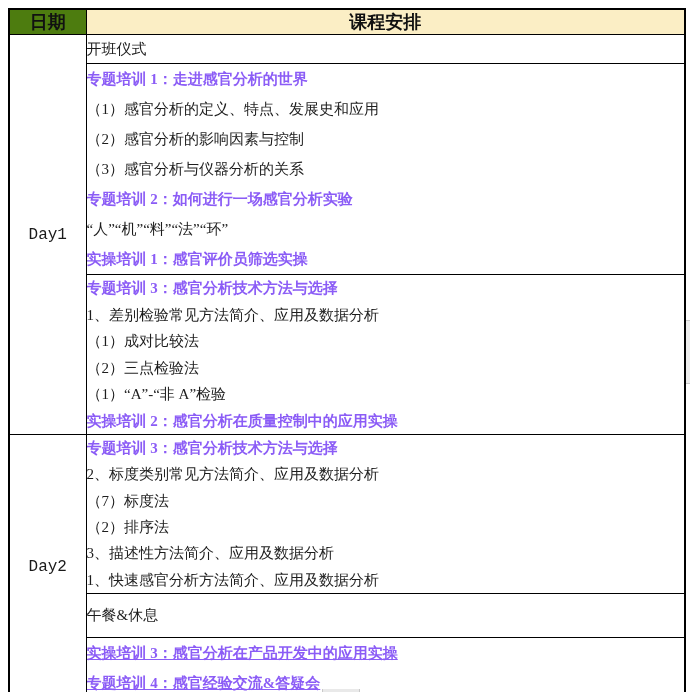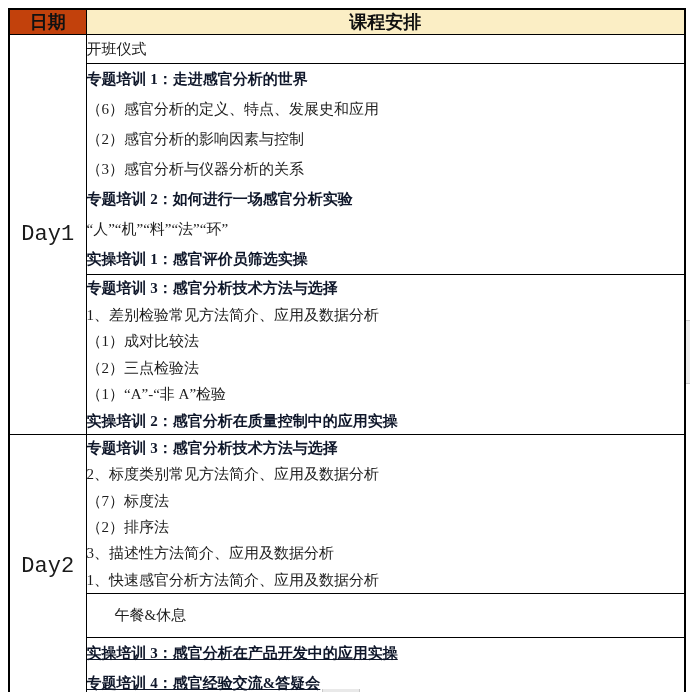--- a/index.html
+++ b/index.html
@@ -41,42 +41,42 @@
     font-size: 18px;
     font-weight: bold;
     text-align: center;
     vertical-align: middle;
     color: #111111;
   }
   td.day-cell {
     text-align: center;
     vertical-align: middle;
     font-family: "Liberation Mono", "DejaVu Sans Mono", monospace;
-    font-size: 22px;
+    font-size: 16px;
     color: #111111;
   }
   td.content-cell {
     vertical-align: middle;
     padding-left: 9px;
     padding-right: 4px;
     font-size: 15px;
   }
   .line {
     white-space: nowrap;
     overflow: hidden;
   }
-  .line.bold { font-weight: bold; color: #0f172a; }
+  .line.bold { font-weight: bold; color: #8b5cf6; }
   .line.regular { font-weight: normal; color: #1d1d1d; }
 
   
   .b-d0b0 { height: 28px; }  .b-d0b0 .line { line-height: 28px; }
   .b-d0b1 { height: 210px; } .b-d0b1 .line { line-height: 30px; }
   .b-d0b2 { height: 159px; } .b-d0b2 .line { line-height: 26.5px; }
   .b-d1b0 { height: 158px; } .b-d1b0 .line { line-height: 26.3px; }
-  .b-d1b1 { height: 43px; }  .b-d1b1 .line { line-height: 43px; padding-left: 28px; }
+  .b-d1b1 { height: 43px; }  .b-d1b1 .line { line-height: 43px; }
   .b-d1b2 { height: 60px; }  .b-d1b2 .line { line-height: 30px; text-decoration: underline; }
 
   
   .scroll-sliver-right {
     position: absolute;
     left: 686px;
     top: 320px;
     width: 4px;
     height: 62px;
     background: #ececec;
@@ -99,34 +99,34 @@
 
 <div class="page">
 
   <table class="schedule">
     <colgroup>
       <col class="c-date">
       <col class="c-content">
     </colgroup>
     <tbody>
       <tr class="header-row">
-        <th style="background: #c2410c;">日期</th>
+        <th style="background: #4d7c0f;">日期</th>
         <th style="background: rgb(251, 238, 197); margin-top: 36px;">课程安排</th>
       </tr>
 
       <tr>
         <td class="day-cell" rowspan="3">Day1</td>
         <td class="content-cell b-d0b0">
             <div class="line regular">开班仪式</div>
           </td>
       </tr>
       <tr>
         <td class="content-cell b-d0b1">
             <div class="line bold">专题培训 1：走进感官分析的世界</div>
-            <div class="line regular">（6）感官分析的定义、特点、发展史和应用</div>
+            <div class="line regular">（1）感官分析的定义、特点、发展史和应用</div>
             <div class="line regular">（2）感官分析的影响因素与控制</div>
             <div class="line regular">（3）感官分析与仪器分析的关系</div>
             <div class="line bold">专题培训 2：如何进行一场感官分析实验</div>
             <div class="line regular">“人”“机”“料”“法”“环”</div>
             <div class="line bold">实操培训 1：感官评价员筛选实操</div>
           </td>
       </tr>
       <tr>
         <td class="content-cell b-d0b2">
             <div class="line bold">专题培训 3：感官分析技术方法与选择</div>

